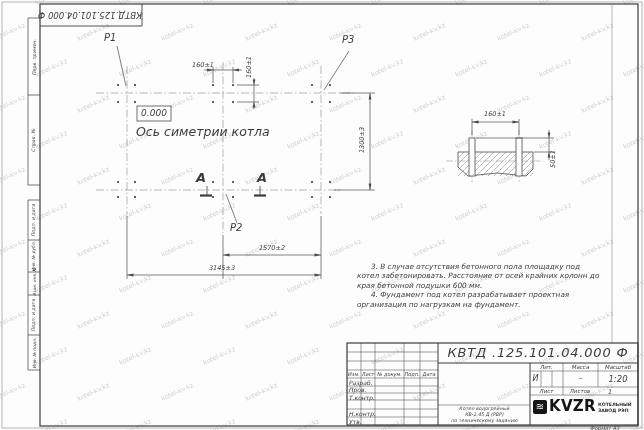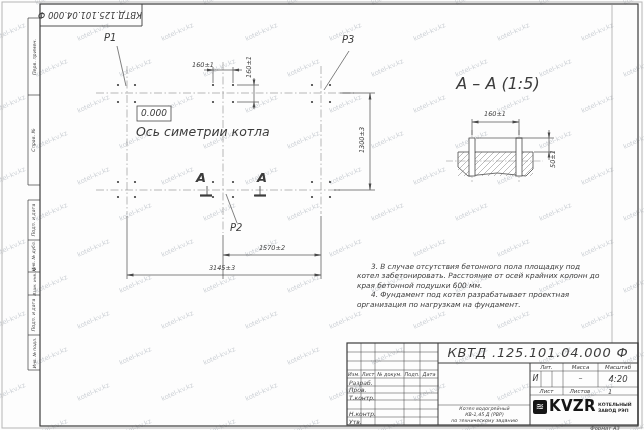--- a/index.html
+++ b/index.html
@@ -333,21 +333,20 @@
   <div class="t ctr" style="left:137px;top:106px;width:34px;height:15px;line-height:15px;font-size:9px;">0.000</div>
   <div class="t" style="left:136px;top:124px;font-size:12.5px;">Ось симетрии котла</div>
   <div class="t ctr dim" style="left:186px;top:61px;width:34px;">160±1</div>
   <div class="t ctr dim" style="left:234px;top:63px;width:30px;transform:rotate(-90deg);">160±1</div>
   <div class="t ctr dim" style="left:341px;top:136px;width:42px;transform:rotate(-90deg);">1300±3</div>
   <div class="t ctr dim" style="left:252px;top:244px;width:40px;">1570±2</div>
   <div class="t ctr dim" style="left:202px;top:264px;width:40px;">3145±3</div>
   <div class="t" style="left:196px;top:170px;font-size:13px;font-weight:bold;">А</div>
   <div class="t" style="left:257px;top:170px;font-size:13px;font-weight:bold;">А</div>
 
-  <div class="t ctr" style="left:450px;top:74px;width:96px;font-size:16px;">А – А (1:5)</div>
   <div class="t ctr dim" style="left:470px;top:110px;width:50px;">160±1</div>
   <div class="t ctr dim" style="left:539px;top:155px;width:28px;transform:rotate(-90deg);">50±1</div>
 
 
   <div class="notes">
     <div>3. В случае отсутствия бетонного пола площадку под котел забетонировать. Расстояние от осей крайних колонн до края бетонной подушки 600 мм.</div>
     <div>4. Фундамент под котел разрабатывает проектная организация по нагрузкам на фундамент.</div>
   </div>
 
   <div class="t ctr" style="left:440px;top:344px;width:196px;height:17px;line-height:17px;font-size:13px;letter-spacing:0.8px;">КВТД .125.101.04.000  Ф</div>
@@ -365,21 +364,21 @@
   <div class="tb-lab" style="left:349px;top:386.2px;">Пров.</div>
   <div class="tb-lab" style="left:349px;top:393.5px;">Т.контр.</div>
   <div class="tb-lab" style="left:349px;top:409.5px;">Н.контр.</div>
   <div class="tb-lab" style="left:349px;top:417.5px;">Утв.</div>
 
   <div class="tb-hd" style="left:530px;top:364px;width:33px;font-size:5.5px;">Лит.</div>
   <div class="tb-hd" style="left:563px;top:364px;width:35px;font-size:5.5px;">Масса</div>
   <div class="tb-hd" style="left:598px;top:364px;width:40px;font-size:5.5px;">Масштаб</div>
   <div class="tb-hd" style="left:530px;top:374px;width:11px;font-size:8px;">И</div>
   <div class="tb-hd" style="left:563px;top:374px;width:35px;font-size:8px;">–</div>
-  <div class="tb-hd" style="left:598px;top:374px;width:40px;font-size:8.5px;">4:20</div>
+  <div class="tb-hd" style="left:598px;top:374px;width:40px;font-size:8.5px;">1:20</div>
   <div class="tb-hd" style="left:530px;top:388px;width:33px;font-size:5.5px;">Лист</div>
   <div class="tb-hd" style="left:565px;top:388px;width:30px;font-size:5.5px;">Листов</div>
   <div class="tb-hd" style="left:600px;top:387.5px;width:20px;font-size:6.5px;">1</div>
 
   <div class="logo-box">
     <span>≋</span>
   </div>
   <div class="logo-word">KVZR</div>
   <div class="logo-cap">
     <div>КОТЕЛЬНЫЙ</div>

